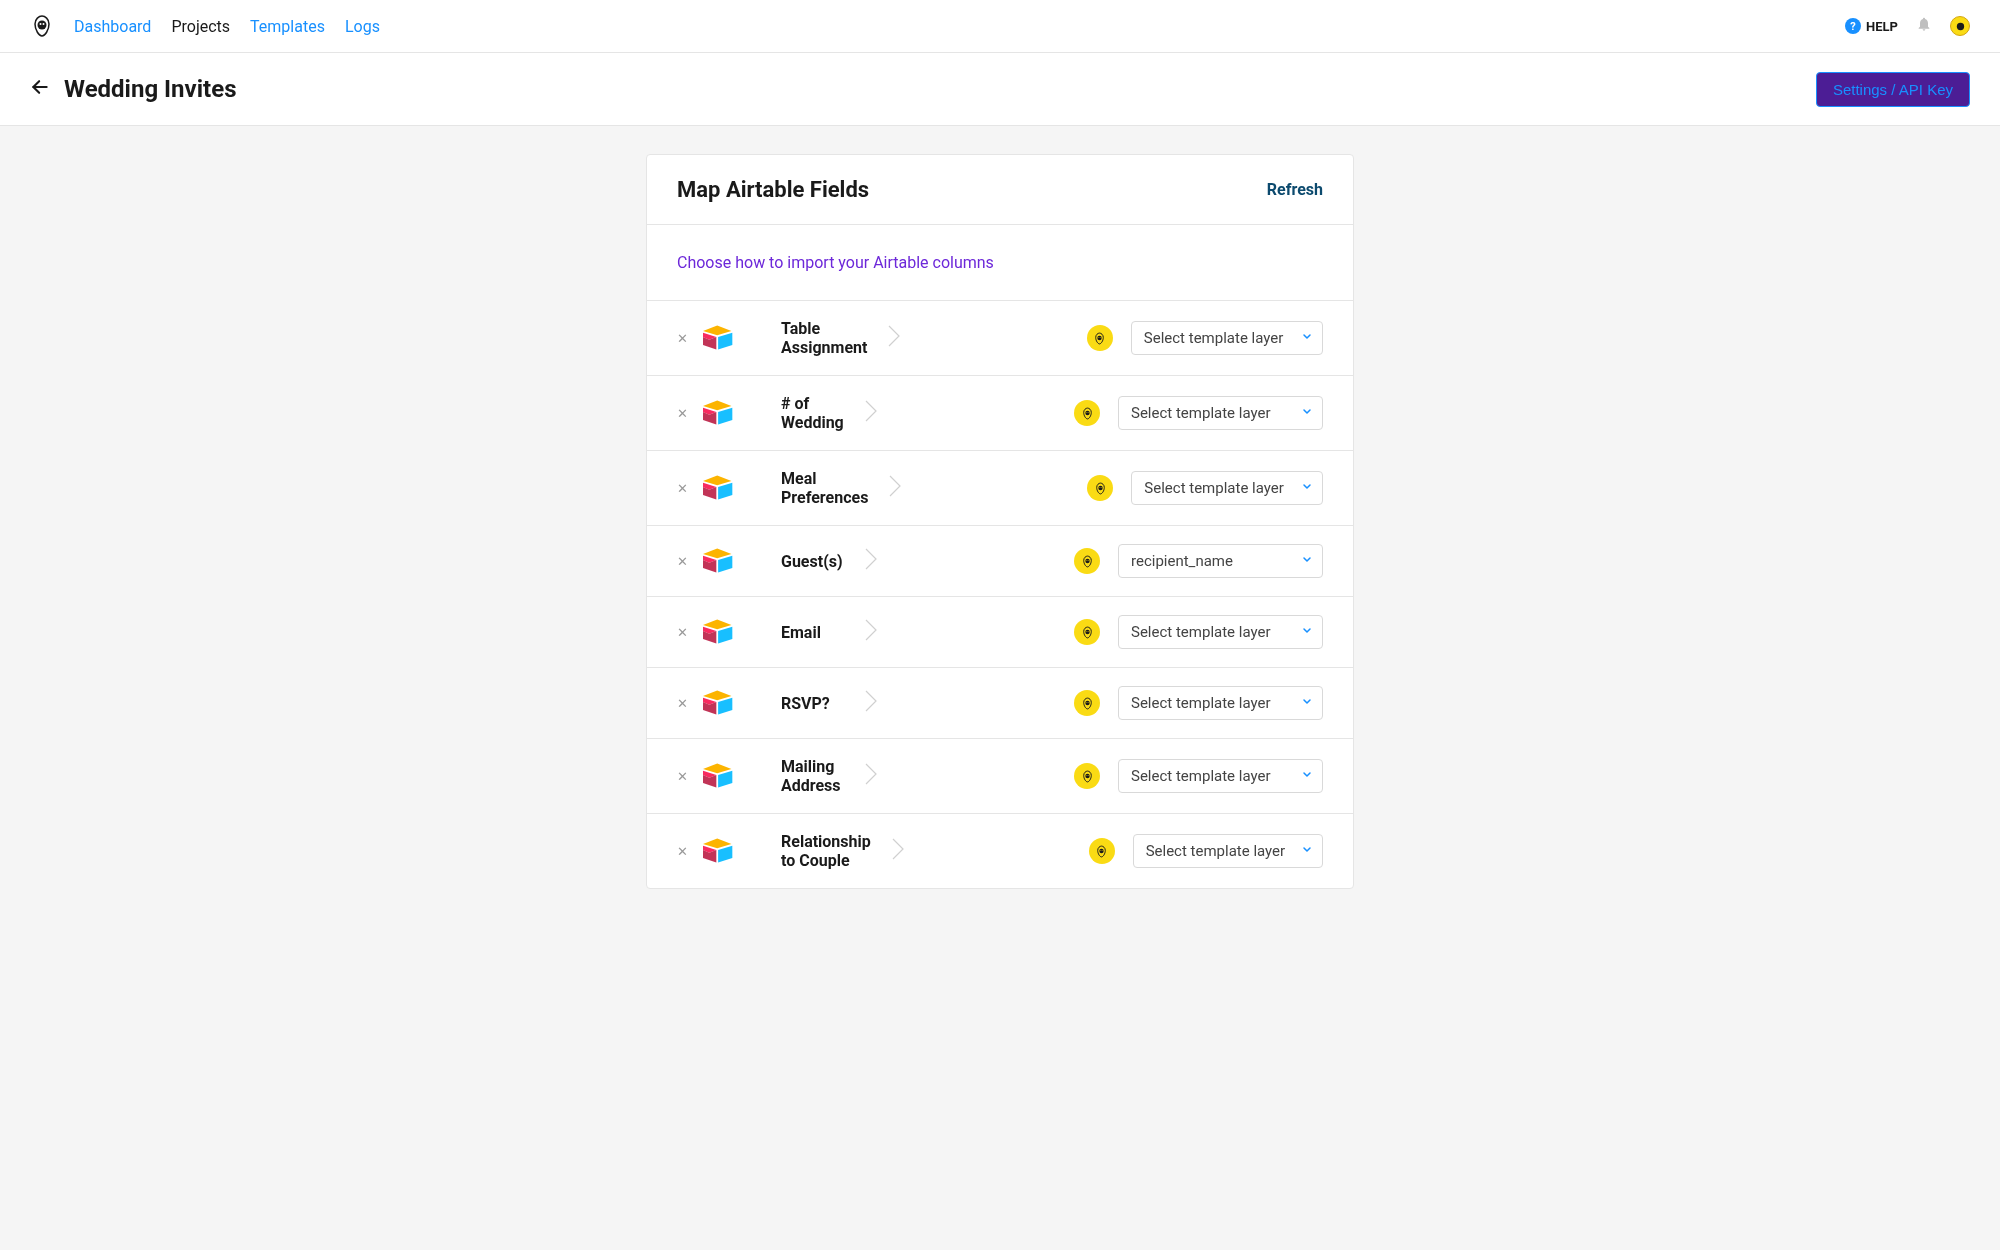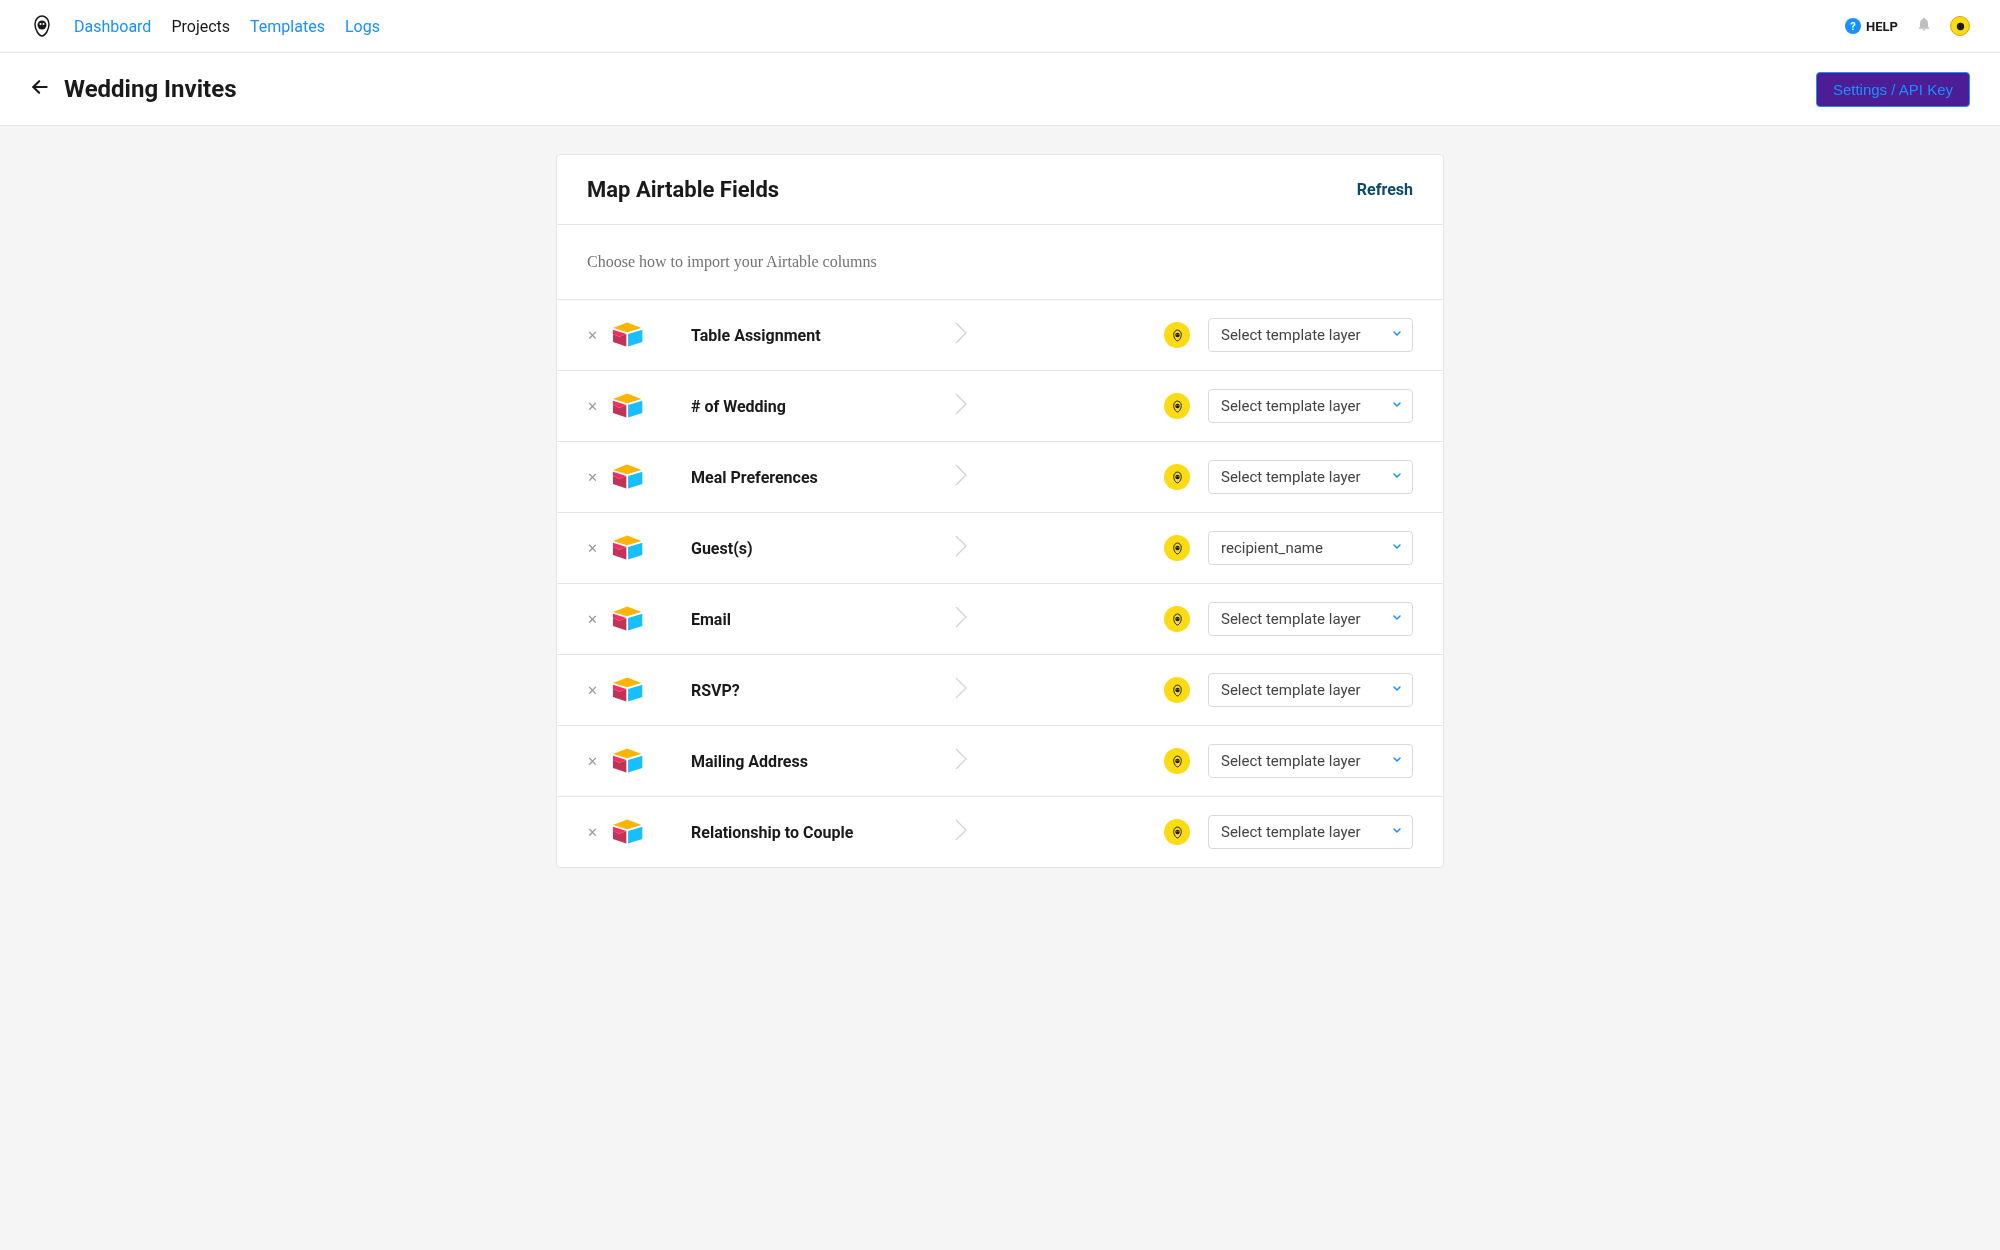--- a/index.html
+++ b/index.html
@@ -121,21 +121,21 @@
     }
     .content {
       padding: 28px 0;
       display: flex;
       justify-content: center;
     }
     .card {
       background: #fff;
       border: 1px solid #e5e5e5;
       border-radius: 4px;
-      width: 888px;
+      width: 708px;
     }
     .card-header {
       padding: 22px 30px;
       display: flex;
       justify-content: space-between;
       align-items: center;
       border-bottom: 1px solid #e5e5e5;
     }
     .card-title {
       font-size: 22px;
@@ -144,22 +144,21 @@
     .refresh-link {
       color: #0c4a6e;
       font-size: 16px;
       cursor: pointer;
       font-weight: bold;
     }
     .card-subheader {
       padding: 28px 30px;
       border-bottom: 1px solid #e5e5e5;
       font-size: 16px;
-      color: #737373;
-      font-family: Liberation Serif, serif;
+      color: #6d28d9;
     }
     .field-row {
       display: flex;
       align-items: center;
       padding: 18px 30px;
       border-bottom: 1px solid #e5e5e5;
     }
     .field-row:last-child {
       border-bottom: none;
     }

